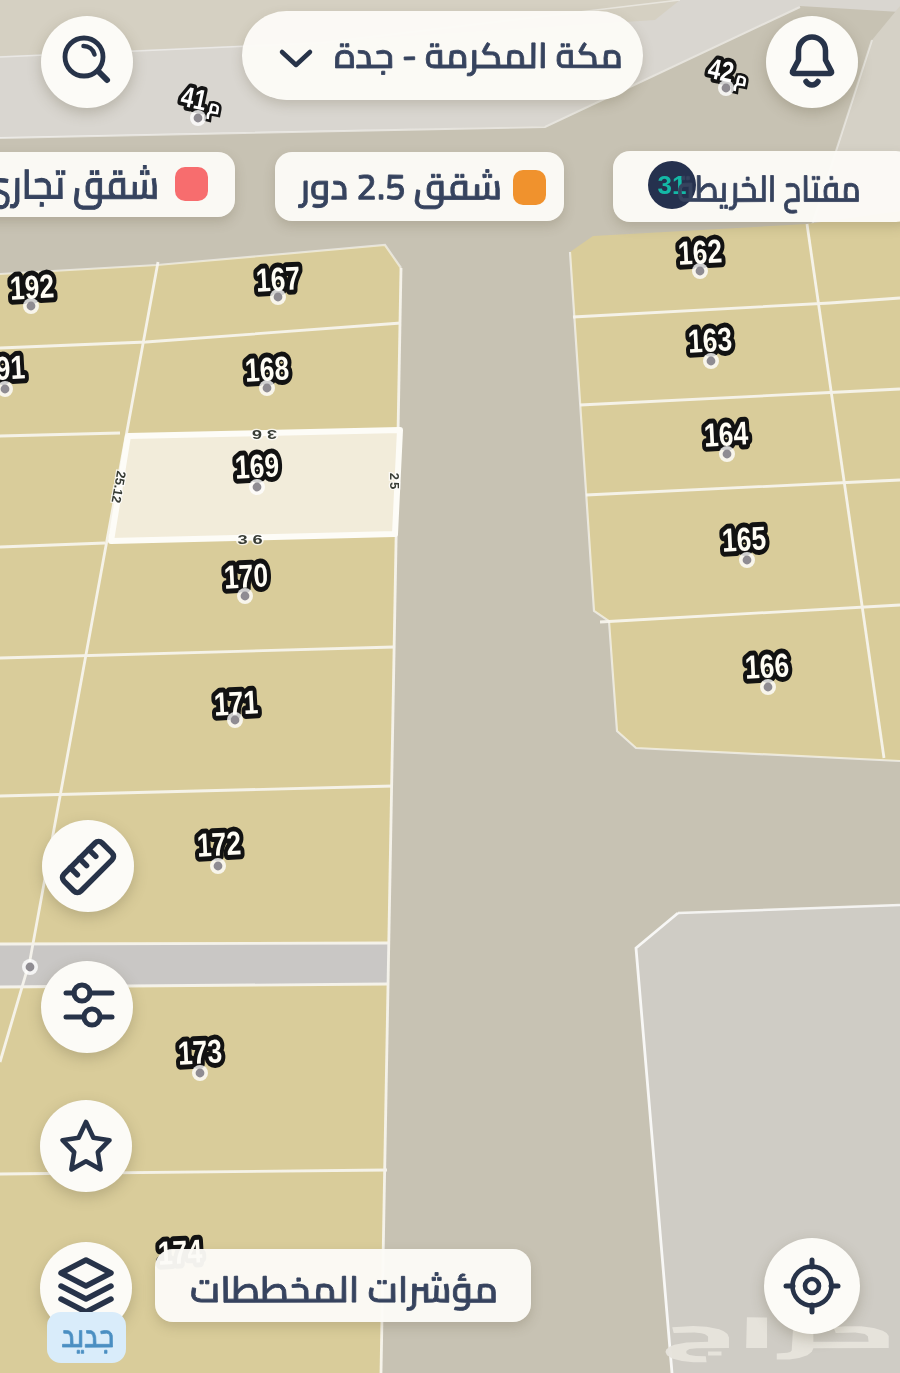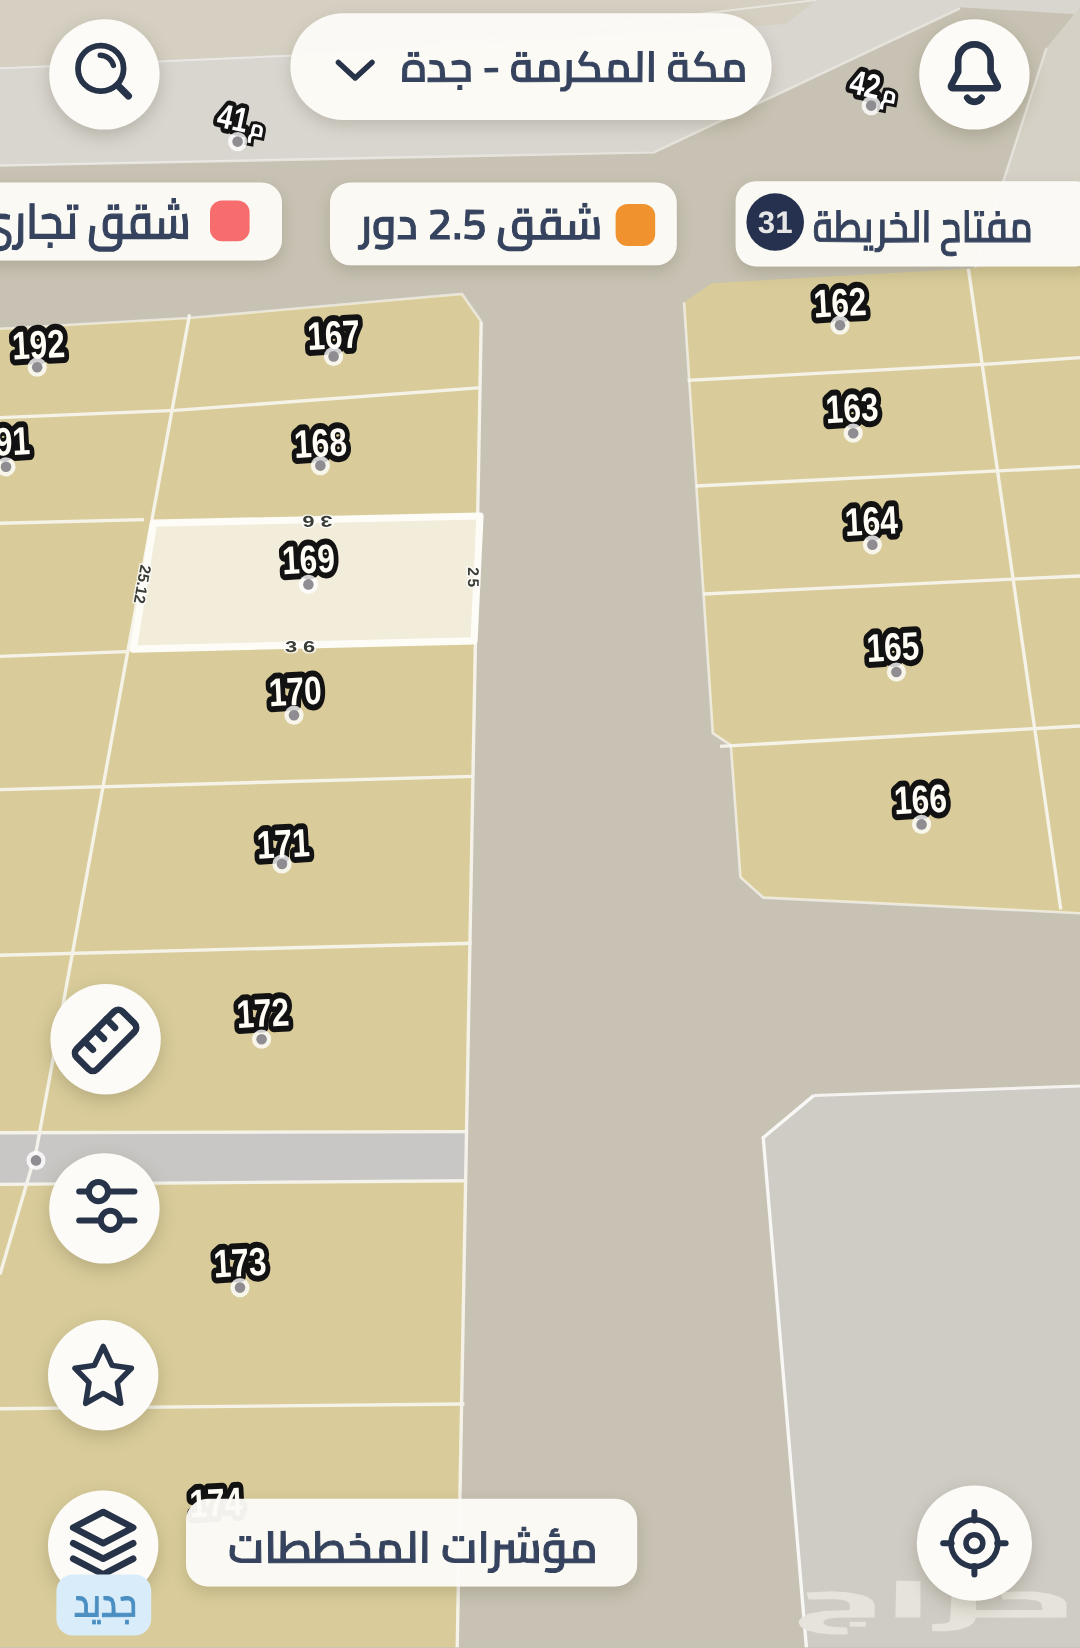--- a/index.html
+++ b/index.html
@@ -219,21 +219,21 @@
 
 <div class="chip" style="left:275px;top:152px;width:289px;height:69px;"></div>
 
 <div style="position:absolute;left:513px;top:170px;width:33px;height:35px;background:#f0922d;border-radius:10px;"></div>
 <svg style="position:absolute;left:298px;top:169px;" width="202" height="40.5" viewBox="0 0 880 177" preserveAspectRatio="none">
     <path d="M832 15L832 2L818 2L818 15L832 15ZM596 37L596 23L581 23L582 38L596 37ZM620 37L620 23L605 23L606 38L620 37ZM700 37L700 23L685 23L685 37L700 37ZM723 37L723 23L709 23L709 38L723 37ZM820 37L820 23L805 23L806 38L820 37ZM844 37L844 23L829 23L830 38L844 37ZM333 132L332 119L283 119L316 86L325 74L329 64L330 54L326 37L317 29L305 26L285 26L266 29L267 42L288 39L304 40L312 45L315 56L313 64L308 73L265 120L265 132L333 132ZM432 133L446 128L456 117L460 103L459 85L453 73L441 67L423 65L403 70L406 41L456 40L456 27L394 26L391 82L401 84L420 79L434 80L442 86L445 98L442 110L435 118L418 120L391 117L389 128L409 132L432 133ZM16 169L23 167L32 160L37 153L40 144L40 52L26 53L26 135L24 146L17 154L2 156L2 169L16 169ZM101 168L111 165L119 160L125 153L128 146L129 53L90 53L79 55L67 62L61 74L59 87L60 106L62 115L67 123L74 128L82 131L114 133L113 144L108 151L96 155L67 154L64 165L82 169L101 168ZM210 132L209 84L202 66L196 60L185 55L174 53L155 53L156 66L181 68L191 75L195 91L195 118L194 119L148 119L147 132L210 132ZM601 174L615 169L626 160L631 150L633 133L809 133L823 128L839 132L877 132L877 88L872 53L858 55L862 86L862 118L861 119L840 119L831 116L832 97L832 61L831 60L817 61L817 104L816 111L813 117L807 119L788 119L788 69L774 68L773 69L772 119L736 119L736 53L725 52L689 54L676 60L670 67L666 81L666 104L671 119L633 119L632 53L592 53L581 55L571 61L565 71L562 87L563 106L567 119L577 128L591 132L617 133L617 144L614 152L607 158L597 161L549 161L540 159L533 155L528 149L525 139L531 94L517 91L510 140L513 152L520 162L532 170L547 174L601 174ZM114 119L91 119L82 117L78 114L75 106L74 86L76 75L81 69L88 67L114 66L114 119ZM617 119L594 119L585 117L581 114L578 106L577 87L579 75L583 69L591 67L617 66L617 119ZM720 119L691 118L684 113L681 105L680 88L682 76L687 69L702 66L721 67L720 119ZM370 132L370 113L354 112L354 132L370 132Z" fill="#36435e" stroke="#36435e" stroke-width="4.0" fill-rule="evenodd"></path>
   </svg>
 
 <div class="chip" style="left:613px;top:151px;width:300px;height:71px;"></div>
 
-<div style="position:absolute;left:622px;top:161px;width:48px;height:48px;background:#25314e;border-radius:50%;display:flex;align-items:center;justify-content:center;color:#e5e5e5;font-weight:bold;font-size:26px;">31</div>
+<div style="position:absolute;left:648px;top:161px;width:48px;height:48px;background:#25314e;border-radius:50%;display:flex;align-items:center;justify-content:center;color:#14b8a6;font-weight:bold;font-size:26px;">31</div>
 <svg style="position:absolute;left:678px;top:175px;" width="181" height="39" viewBox="0 0 939 169" preserveAspectRatio="none">
     <path d="M246 115L246 36L232 36L231 102L200 102L198 70L196 60L189 47L180 40L166 36L146 38L131 46L116 61L115 2L100 2L100 102L73 102L72 35L33 36L22 38L10 45L4 58L2 77L6 99L13 109L26 114L246 115ZM282 151L292 146L298 140L303 130L306 116L453 115L453 2L438 2L438 102L402 102L402 64L397 52L391 44L383 40L362 35L333 39L334 51L367 49L377 52L381 55L387 65L387 102L305 102L305 36L290 36L289 124L287 130L283 135L277 138L266 139L265 151L282 151ZM495 115L495 2L481 1L480 115L495 115ZM936 115L936 70L932 53L929 48L921 41L902 36L885 36L866 40L862 71L863 102L828 102L827 36L826 35L787 36L770 41L761 50L757 68L758 89L762 102L724 102L723 36L709 35L708 102L670 102L669 2L655 2L655 115L936 115ZM36 20L35 5L21 6L21 21L36 20ZM59 20L59 6L45 6L45 21L59 20ZM711 20L711 6L696 6L697 21L711 20ZM735 20L735 6L720 6L721 21L735 20ZM803 20L803 6L788 6L789 21L803 20ZM369 23L369 9L354 9L354 23L369 23ZM599 166L617 163L615 152L589 153L575 150L568 142L568 127L573 120L585 116L630 115L628 59L619 45L606 38L582 36L561 39L562 52L598 50L608 54L614 63L615 102L585 103L571 106L559 114L555 120L552 130L554 146L557 152L564 159L578 165L599 166ZM57 102L28 101L20 95L18 88L17 70L19 58L24 52L31 50L57 49L57 102ZM812 102L789 102L780 100L776 97L772 85L772 69L774 57L778 52L786 50L812 49L812 102ZM921 102L879 102L877 76L880 50L901 49L910 51L916 55L919 60L921 71L921 102ZM183 102L116 102L116 79L128 65L142 54L154 50L171 51L180 58L183 68L183 102ZM233 145L232 130L219 130L218 145L233 145ZM257 145L256 130L243 130L242 145L257 145Z" fill="#36435e" stroke="#36435e" stroke-width="4.0" fill-rule="evenodd"></path>
   </svg>
 
 <div class="btn" style="left:42px;top:820px;width:92px;height:92px;">
     <svg width="92" height="92" viewBox="0 0 92 92">
       <g transform="rotate(-45 46 47)" stroke="#273349" fill="none" stroke-linecap="round" stroke-linejoin="round">
         <rect x="19" y="35" width="54" height="24" rx="5" stroke-width="5.5"></rect>
         <line x1="33" y1="35" x2="33" y2="45" stroke-width="5.5"></line>
         <line x1="46" y1="35" x2="46" y2="45" stroke-width="5.5"></line>

